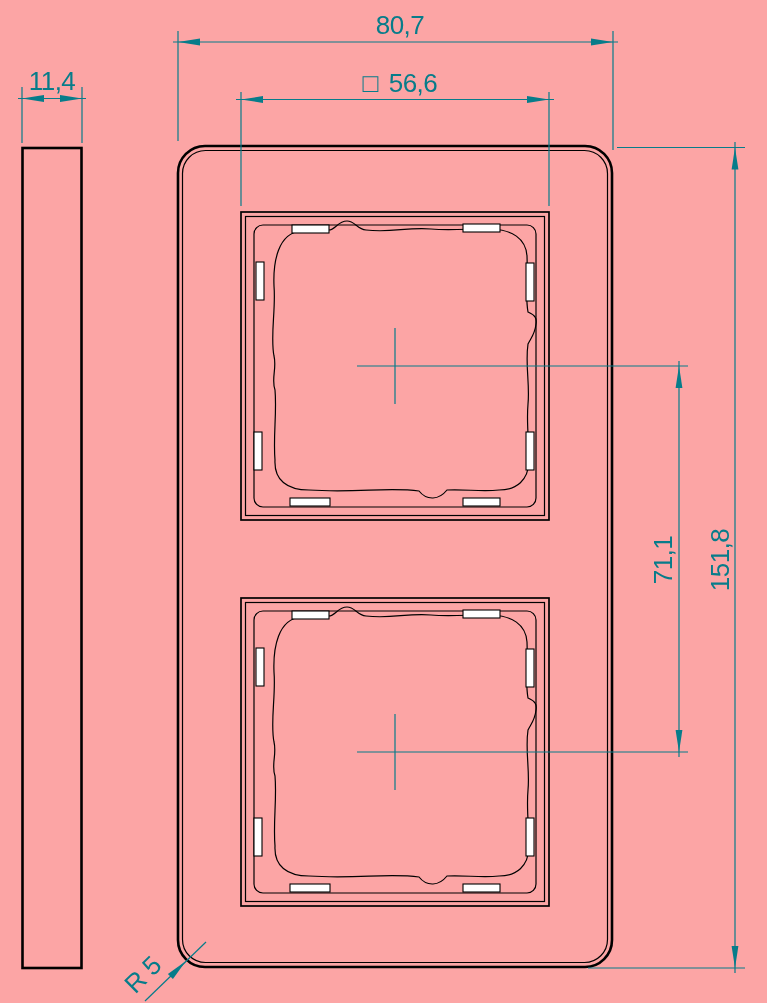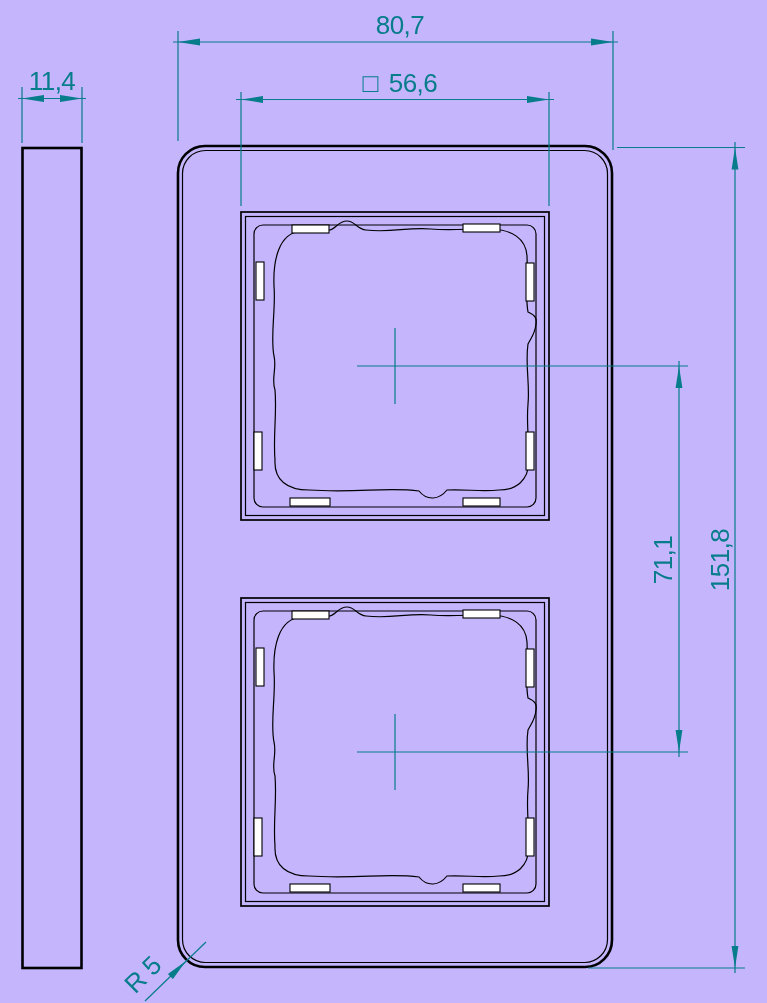--- a/index.html
+++ b/index.html
@@ -1,16 +1,16 @@
 <!DOCTYPE html>
 <html><head>
 <meta charset="utf-8">
 <style>
   html,body{margin:0;padding:0;background:#fff;}
-  .stage{position:relative;width:767px;height:1003px;background:#c4b5fd;overflow:hidden;}
+  .stage{position:relative;width:767px;height:1003px;background:#fca5a5;overflow:hidden;}
   svg{display:block;}
   .dim-text{font-family:"Liberation Sans", sans-serif;font-size:26px;letter-spacing:-0.5px;fill:#077c8a;}
   .dim-line{stroke:#077c8a;stroke-width:1.2;fill:none;}
   .dim-arrow{fill:#077c8a;stroke:none;}
   .outline-thick{stroke:#000;stroke-width:2.6;fill:none;}
   .outline-med{stroke:#000;stroke-width:1.7;fill:none;}
   .outline-thin{stroke:#000;stroke-width:1.2;fill:none;}
   .tab{stroke:#000;stroke-width:1.1;fill:#fff;}
 </style>
 </head>

